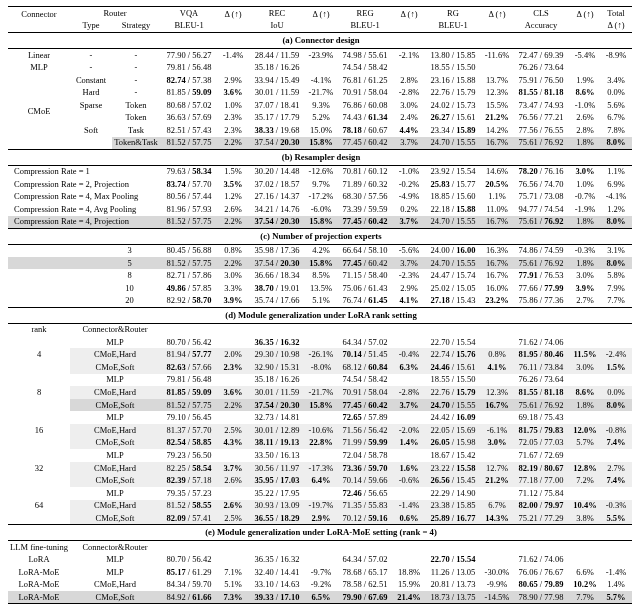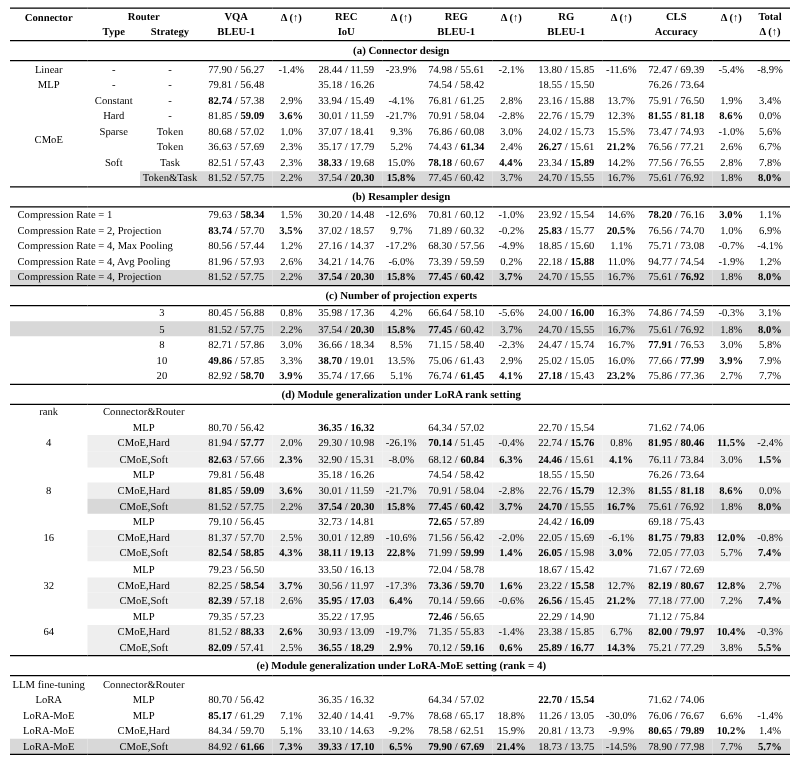--- a/index.html
+++ b/index.html
@@ -6,21 +6,21 @@
   html,body { width:640px; height:608px; background:#ffffff; }
   body { font-family:"Liberation Serif", serif; color:#000; }
   .page { width:640px; height:608px; padding:6px 8px 0 8px; }
   table.results {
     width:624px; border-collapse:collapse; table-layout:fixed;
     border-top:1.5px solid #000; border-bottom:1.5px solid #000;
     font-size:8.5px;
   }
   td { padding:0 1px; text-align:center; vertical-align:middle;
        white-space:nowrap; height:12.6px; line-height:1.05; }
-  thead td { font-weight:bold; height:13px; }
+  thead td { font-weight:normal; height:13px; }
   thead { border-bottom:0.75px solid #000; }
   td.top { vertical-align:top; padding-top:2.5px; }
   tr.section-title td {
     text-align:center; font-weight:bold; font-size:8.7px; height:16px;
     border-top:0.75px solid #000; border-bottom:0.75px solid #000;
     padding-left:3px;
   }
   td.al-left { text-align:left; padding-left:6px;margin-top:24px; }
   td.al-off  { text-align:center; padding-left:92px; }
   tr.hl td   { background:#d8d8d8; }
@@ -546,21 +546,21 @@
           <td><b>72.46</b> / 56.65</td>
           <td></td>
           <td>22.29 / 14.90</td>
           <td></td>
           <td>71.12 / 75.84</td>
           <td></td>
           <td></td>
         </tr>
         <tr class="band">
           <td colspan="2">CMoE,Hard</td>
-          <td>81.52 / <b>88.33</b></td>
+          <td>81.52 / <b>58.55</b></td>
           <td><b>2.6%</b></td>
           <td>30.93 / 13.09</td>
           <td>-19.7%</td>
           <td>71.35 / 55.83</td>
           <td>-1.4%</td>
           <td>23.38 / 15.85</td>
           <td>6.7%</td>
           <td><b>82.00</b> / <b>79.97</b></td>
           <td><b>10.4%</b></td>
           <td>-0.3%</td>

